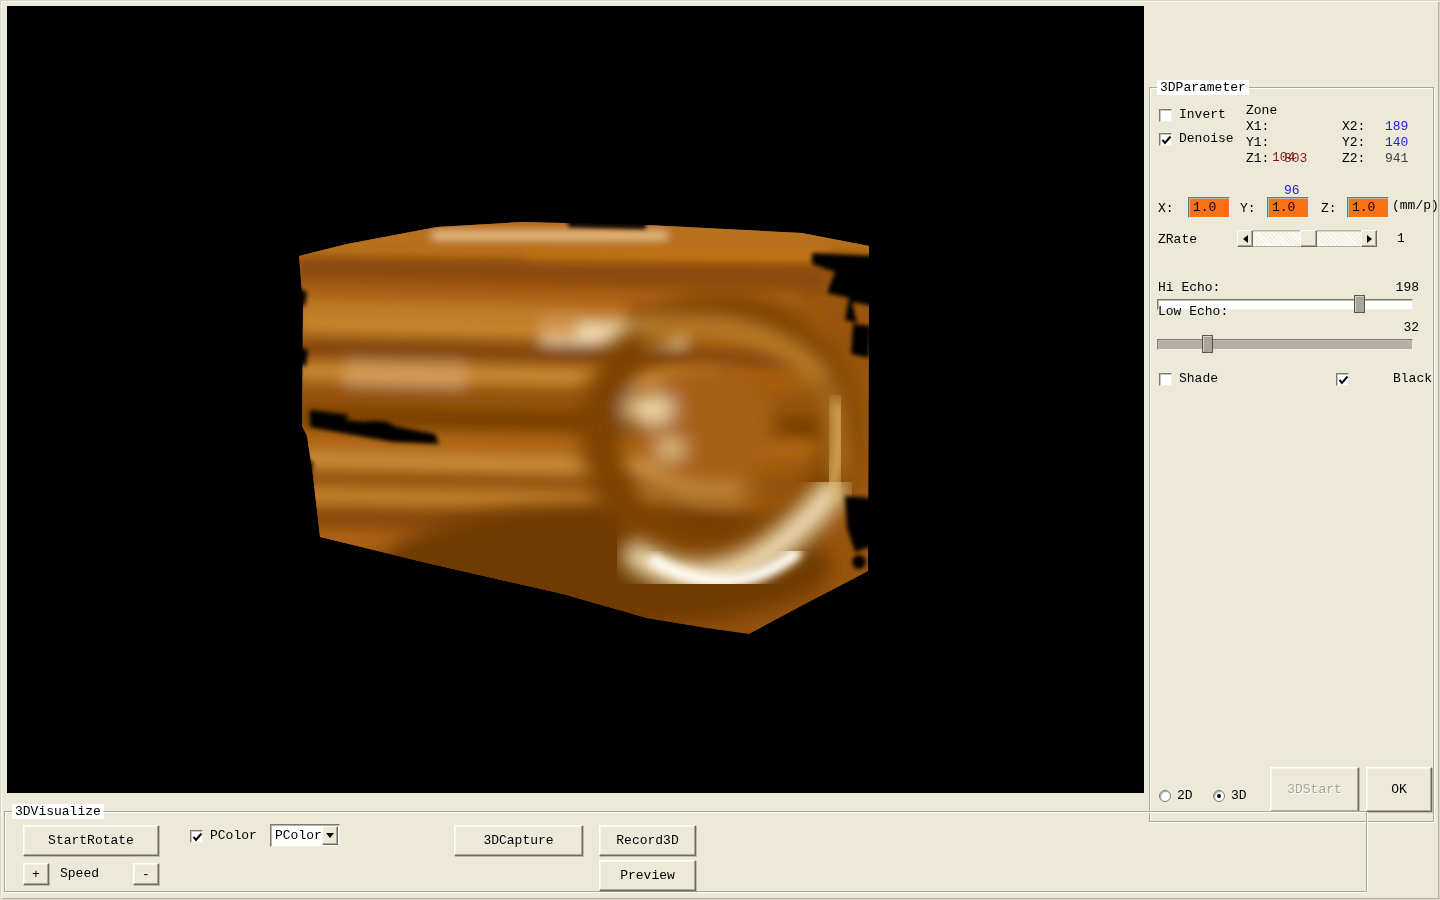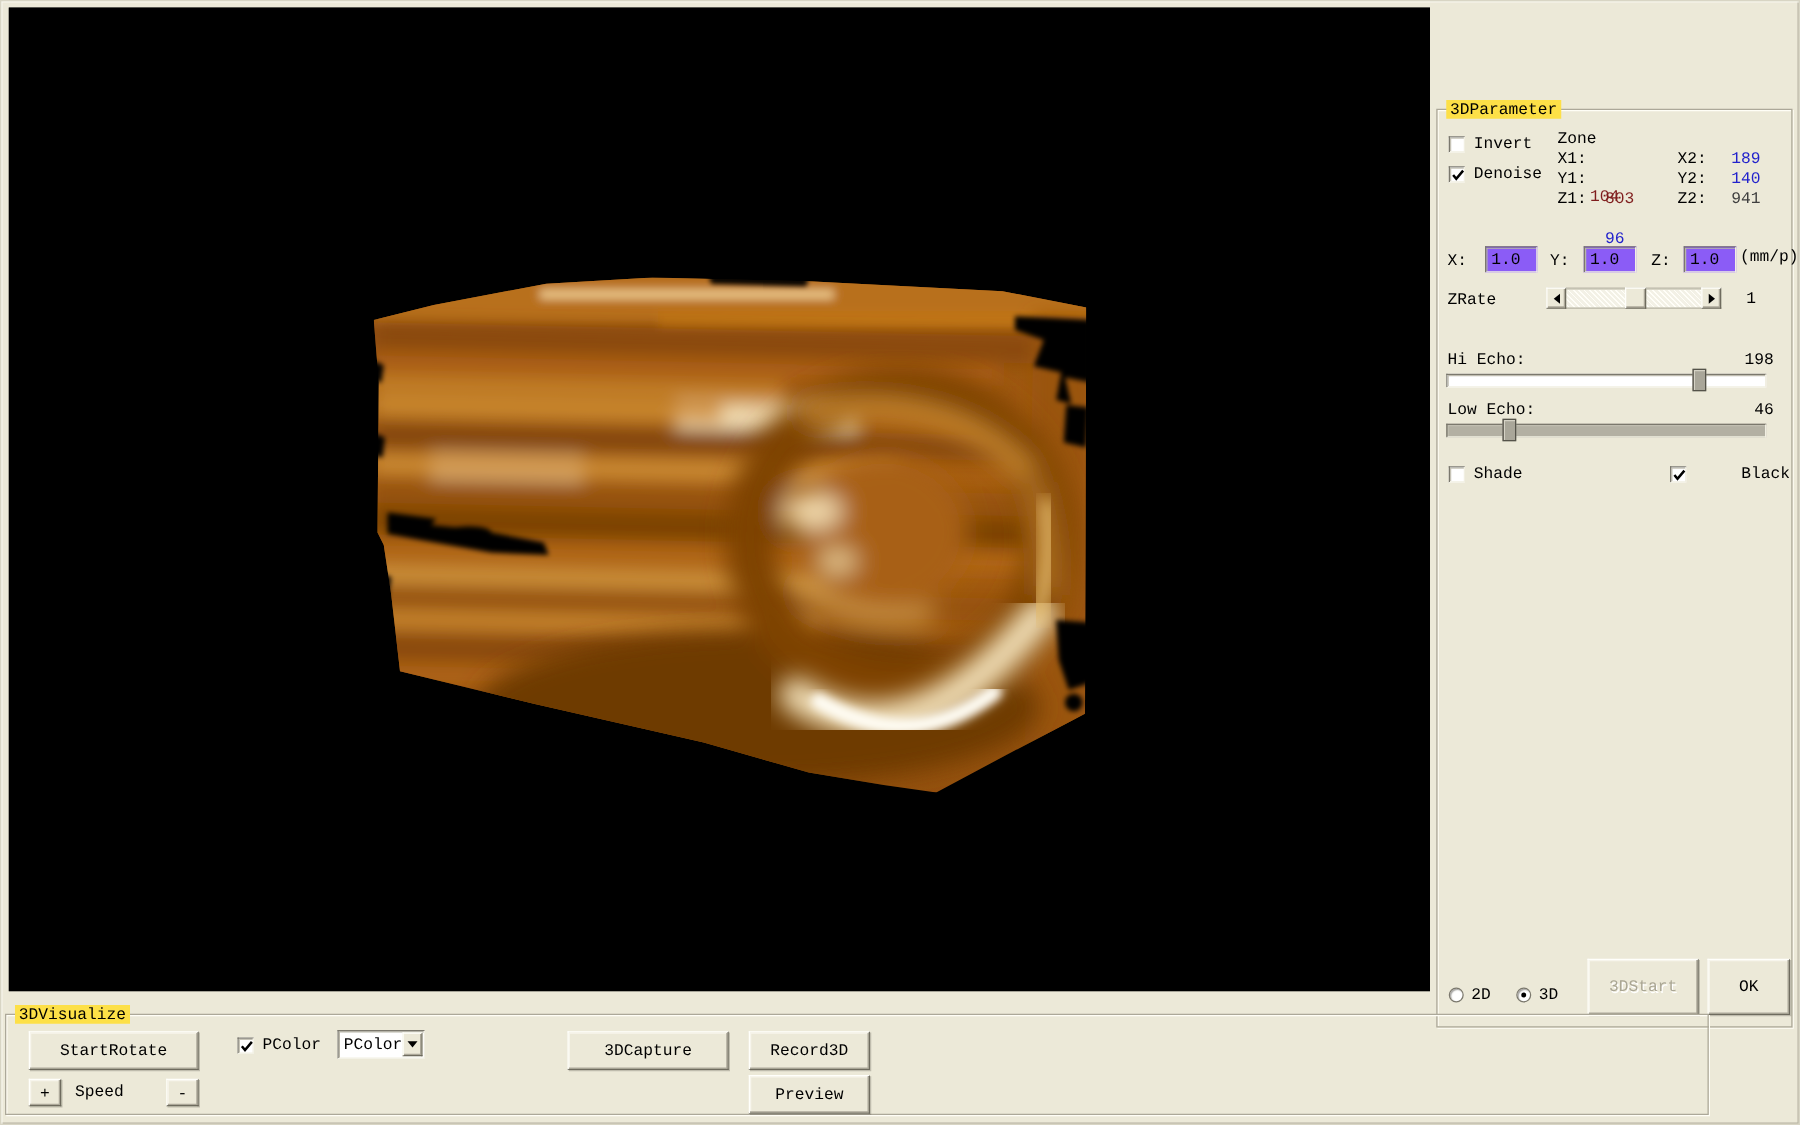--- a/index.html
+++ b/index.html
@@ -26,21 +26,21 @@
   .viewport svg { display:block; width:100%; height:100%; }
 
   
   .groupbox {
     position: absolute;
     border: 1px solid #aca899;
     box-shadow: inset 1px 1px 0 #fffef6, 1px 1px 0 #fffef6;
   }
   .groupbox-label {
     position: absolute; top: -8px; left: 7px;
-    background: #fde047; padding: 0 3px;
+    background: #ffffff; padding: 0 3px;
     line-height: 15px; white-space: nowrap;
   }
 
   .label { position:absolute; line-height:15px; white-space:nowrap; }
   .blue  { }
 
   
   .btn {
     position: absolute;
     background: #ece9d8;
@@ -49,21 +49,21 @@
     box-shadow: inset -1px -1px 0 #aca899, inset 1px 1px 0 #f7f5ec, 1px 1px 0 rgba(110,107,94,.35);
     font-family: inherit; font-size: 13px; color:#000;
     display:flex; align-items:center; justify-content:center;
     cursor: default;
   }
   .btn.disabled { color:#a9a593; text-shadow: 1px 1px 0 #ffffff; }
 
   
   .field {
     position:absolute;
-    background:#8b5cf6;
+    background:#f97316;
     border:1px solid; border-color:#7b786d #f1efe2 #f1efe2 #7b786d;
     box-shadow: inset 1px 1px 0 #b8b5a8;
     font-family: inherit; font-size:13px; padding-left:4px;
     display:flex; align-items:center;
   }
 
   
   .checkbox {
     position:absolute; width:13px; height:13px;
     background:#fff;
@@ -296,22 +296,22 @@
           <span class="tri e"></span>
         </span>
     </div>
     <span class="label" style="left:247px; top:143px;">1</span>
 
     <span class="label" style="left:8px; top:192px;">Hi Echo:</span>
     <span class="label" style="right:14px; top:192px;">198</span>
     <div class="slider-track white" style="left:7px; top:211px; width:256px;"></div>
     <div class="slider-thumb" style="left:204px; top:207px;"></div>
 
-    <span class="label" style="left:8px; top:232px;">Low Echo:</span>
-    <span class="label" style="right:14px; top:232px;">46</span>
+    <span class="label" style="left:8px; top:216px;">Low Echo:</span>
+    <span class="label" style="right:14px; top:232px;">32</span>
     <div class="slider-track gray" style="left:7px; top:251px; width:256px;"></div>
     <div class="slider-thumb" style="left:52px; top:247px;"></div>
 
     <span class="checkbox" style="left:9px; top:285px;">
       
     </span>
     <span class="label" style="left:29px; top:283px;">Shade</span>
 
     <span class="checkbox checked" style="left:186px; top:285px;">
       <svg width="11" height="11" viewBox="0 0 11 11">

